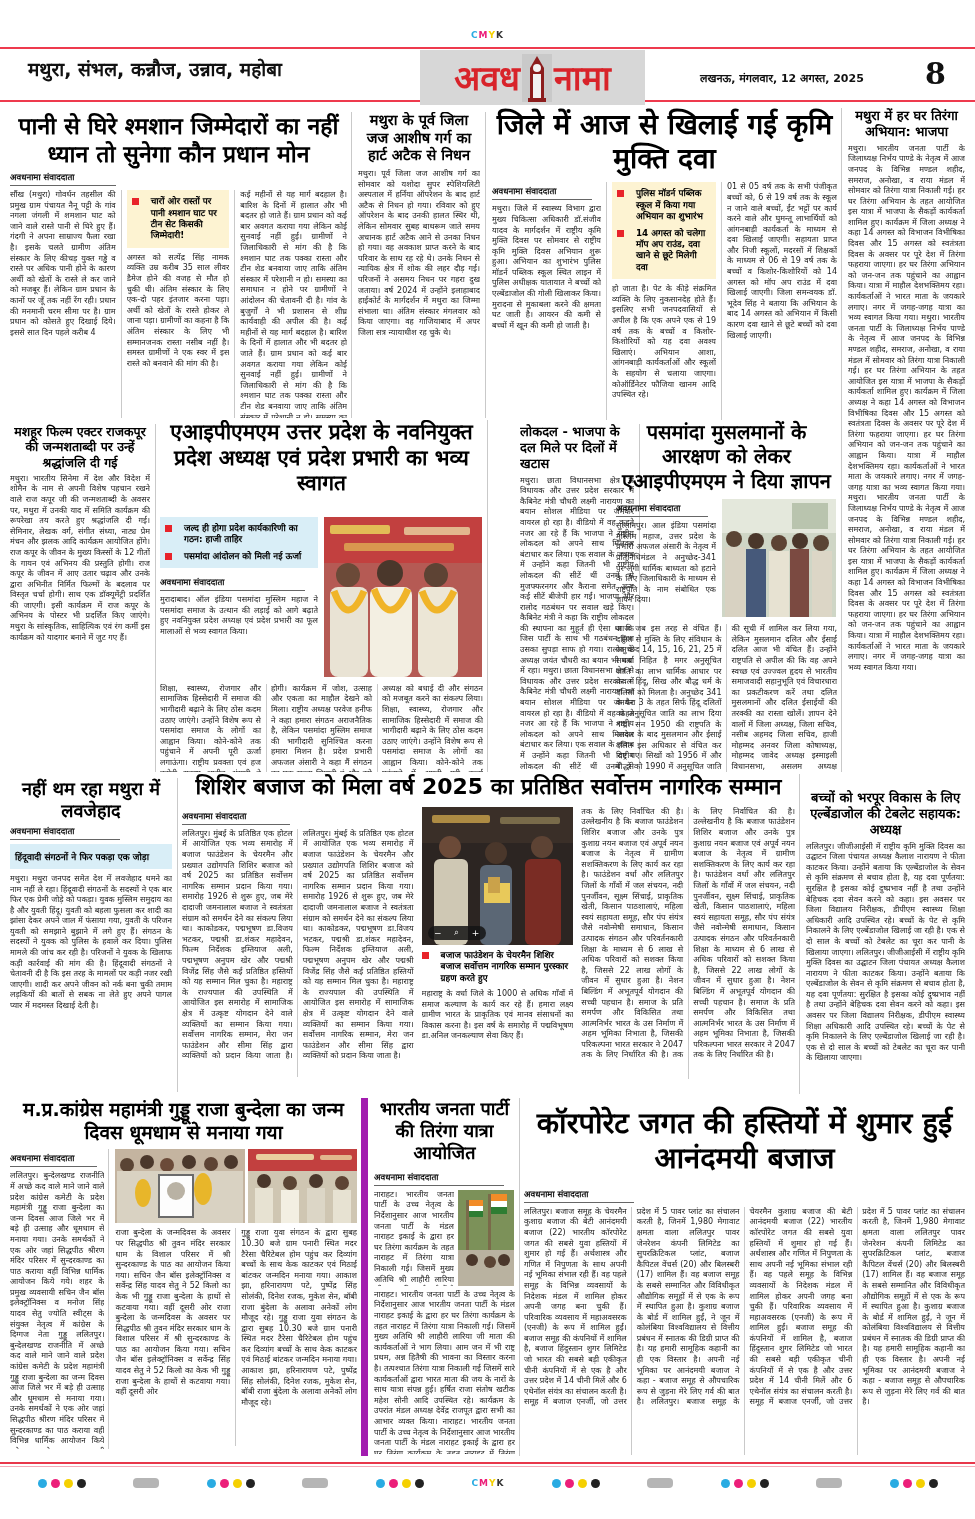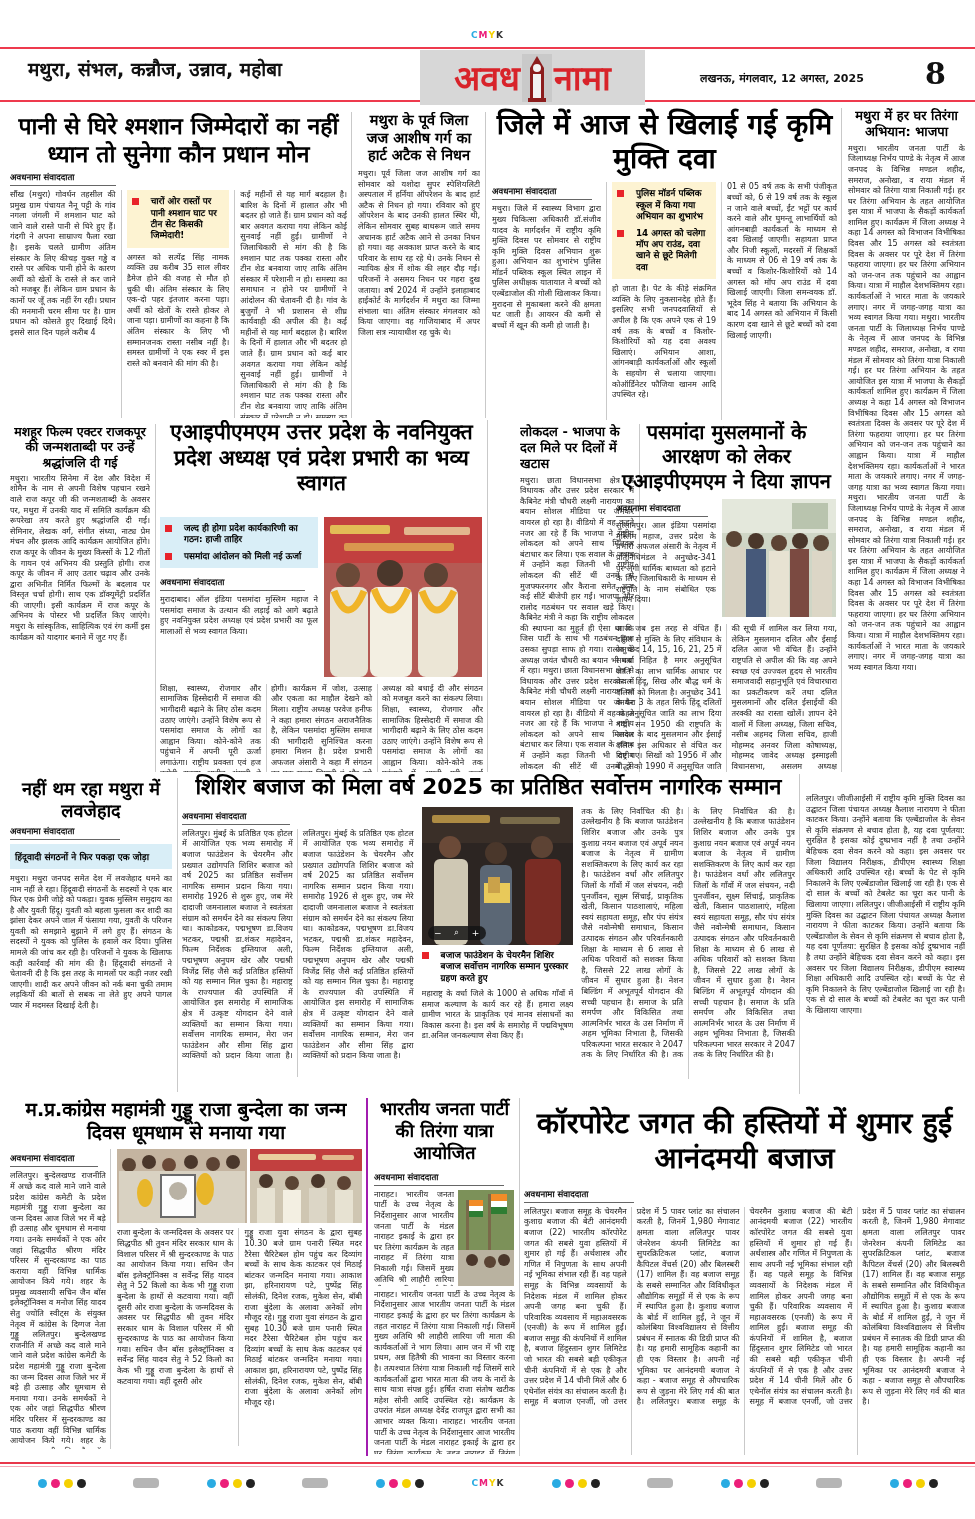--- a/index.html
+++ b/index.html
@@ -244,24 +244,25 @@
           <span class="sq"></span>
           <span>बजाज फाउंडेशन के चेयरमैन शिशिर बजाज सर्वोत्तम नागरिक सम्मान पुरस्कार ग्रहण करते हुए</span>
         </div>
         <div class="body-txt" style="height:70px; margin-top:4px">महाराष्ट्र के वर्धा जिले के 1000 से अधिक गाँवों में समाज कल्याण के कार्य कर रहे हैं। हमारा लक्ष्य ग्रामीण भारत के प्राकृतिक एवं मानव संसाधनों का विकास करना है। इस वर्ष के समारोह में पद्मविभूषण डा.अनिल जनकल्याण सेवा किए हैं।</div>
       </div>
       <div class="body-txt mcol2" style="width:214px; height:272px">तक के लिए निर्वाचित की है। उल्लेखनीय है कि बजाज फाउंडेशन शिशिर बजाज और उनके पुत्र कुशाग्र नयन बजाज एवं अपूर्व नयन बजाज के नेतृत्व में ग्रामीण सशक्तिकरण के लिए कार्य कर रहा है। फाउंडेशन वर्धा और ललितपुर जिलों के गाँवों में जल संचयन, नदी पुनर्जीवन, सूक्ष्म सिंचाई, प्राकृतिक खेती, किसान पाठशालाएं, महिला स्वयं सहायता समूह, सौर पंप संयंत्र जैसे नवोन्मेषी समाधान, किसान उत्पादक संगठन और परिवर्तनकारी शिक्षा के माध्यम से 6 लाख से अधिक परिवारों को सशक्त किया है, जिससे 22 लाख लोगों के जीवन में सुधार हुआ है। नेशन बिल्डिंग में अभूतपूर्व योगदान की सच्ची पहचान है। समाज के प्रति समर्पण और विकिसित तथा आत्मनिर्भर भारत के उस निर्माण में अहम भूमिका निभाता है, जिसकी परिकल्पना भारत सरकार ने 2047 तक के लिए निर्धारित की है। तक के लिए निर्वाचित की है। उल्लेखनीय है कि बजाज फाउंडेशन शिशिर बजाज और उनके पुत्र कुशाग्र नयन बजाज एवं अपूर्व नयन बजाज के नेतृत्व में ग्रामीण सशक्तिकरण के लिए कार्य कर रहा है। फाउंडेशन वर्धा और ललितपुर जिलों के गाँवों में जल संचयन, नदी पुनर्जीवन, सूक्ष्म सिंचाई, प्राकृतिक खेती, किसान पाठशालाएं, महिला स्वयं सहायता समूह, सौर पंप संयंत्र जैसे नवोन्मेषी समाधान, किसान उत्पादक संगठन और परिवर्तनकारी शिक्षा के माध्यम से 6 लाख से अधिक परिवारों को सशक्त किया है, जिससे 22 लाख लोगों के जीवन में सुधार हुआ है। नेशन बिल्डिंग में अभूतपूर्व योगदान की सच्ची पहचान है। समाज के प्रति समर्पण और विकिसित तथा आत्मनिर्भर भारत के उस निर्माण में अहम भूमिका निभाता है, जिसकी परिकल्पना भारत सरकार ने 2047 तक के लिए निर्धारित की है।</div>
     </div>
   </div>
 
   <div class="art" style="left:806px; top:790px; width:159px; height:302px;">
+    <div class="hl" style="font-size:13px">बच्चों को भरपूर विकास के लिए एल्बेंडाजोल की टेबलेट सहायक: अध्यक्ष</div>
     <div class="body-txt" style="margin-top:4px; height:248px">ललितपुर। जीजीआईसी में राष्ट्रीय कृमि मुक्ति दिवस का उद्घाटन जिला पंचायत अध्यक्ष कैलाश नारायण ने फीता काटकर किया। उन्होंने बताया कि एल्बेंडाजोल के सेवन से कृमि संक्रमण से बचाव होता है, यह दवा पूर्णतया: सुरक्षित है इसका कोई दुष्प्रभाव नहीं है तथा उन्होंने बेहिचक दवा सेवन करने को कहा। इस अवसर पर जिला विद्यालय निरीक्षक, डीपीएम स्वास्थ्य शिक्षा अधिकारी आदि उपस्थित रहे। बच्चों के पेट से कृमि निकालने के लिए एल्बेंडाजोल खिलाई जा रही है। एक से दो साल के बच्चों को टेबलेट का चूरा कर पानी के खिलाया जाएगा। ललितपुर। जीजीआईसी में राष्ट्रीय कृमि मुक्ति दिवस का उद्घाटन जिला पंचायत अध्यक्ष कैलाश नारायण ने फीता काटकर किया। उन्होंने बताया कि एल्बेंडाजोल के सेवन से कृमि संक्रमण से बचाव होता है, यह दवा पूर्णतया: सुरक्षित है इसका कोई दुष्प्रभाव नहीं है तथा उन्होंने बेहिचक दवा सेवन करने को कहा। इस अवसर पर जिला विद्यालय निरीक्षक, डीपीएम स्वास्थ्य शिक्षा अधिकारी आदि उपस्थित रहे। बच्चों के पेट से कृमि निकालने के लिए एल्बेंडाजोल खिलाई जा रही है। एक से दो साल के बच्चों को टेबलेट का चूरा कर पानी के खिलाया जाएगा।</div>
   </div>
 
-  <div class="art" style="left:10px; top:1098px; width:358px; height:358px; border-right:2px solid #a21caf; padding-right:4px;">
+  <div class="art" style="left:10px; top:1098px; width:358px; height:358px; border-right:7px solid #a21caf; padding-right:4px;">
     <div class="hl" style="font-size:19px">म.प्र.कांग्रेस महामंत्री गुड्डू राजा बुन्देला का जन्म दिवस धूमधाम से मनाया गया</div>
     <div style="display:flex; gap:6px; margin-top:5px; height:300px">
       <div style="width:102px; overflow:hidden; border-right:1px solid #c9c9c9; padding-right:4px">
         <div class="byline">अवधनामा संवाददाता</div>
         <div class="body-txt">ललितपुर। बुन्देलखण्ड राजनीति में अच्छे कद वाले माने जाने वाले प्रदेश कांग्रेस कमेटी के प्रदेश महामंत्री गुड्डू राजा बुन्देला का जन्म दिवस आज जिले भर में बड़े ही उत्साह और धूमधाम से मनाया गया। उनके समर्थकों ने एक ओर जहां सिद्धपीठ श्रीरण मंदिर परिसर में सुन्दरकाण्ड का पाठ कराया वहीं विभिन्न धार्मिक आयोजन किये गये। शहर के प्रमुख व्यवसायी सचिन जैन बॉस इलेक्ट्रॉनिक्स व मनोज सिंह यादव सेतु ज्योति स्वीट्स के संयुक्त नेतृत्व में कांग्रेस के दिग्गज नेता गुड्डू ललितपुर। बुन्देलखण्ड राजनीति में अच्छे कद वाले माने जाने वाले प्रदेश कांग्रेस कमेटी के प्रदेश महामंत्री गुड्डू राजा बुन्देला का जन्म दिवस आज जिले भर में बड़े ही उत्साह और धूमधाम से मनाया गया। उनके समर्थकों ने एक ओर जहां सिद्धपीठ श्रीरण मंदिर परिसर में सुन्दरकाण्ड का पाठ कराया वहीं विभिन्न धार्मिक आयोजन किये गये। शहर के प्रमुख व्यवसायी सचिन जैन बॉस इलेक्ट्रॉनिक्स व मनोज सिंह यादव सेतु ज्योति स्वीट्स के संयुक्त नेतृत्व में कांग्रेस के दिग्गज नेता गुड्डू</div>
       </div>
       <div style="width:248px; overflow:hidden">
         <div style="display:flex; gap:3px">
           <div class="photo" style="width:130px; height:74px">
             <svg viewBox="0 0 130 74" preserveAspectRatio="none">

